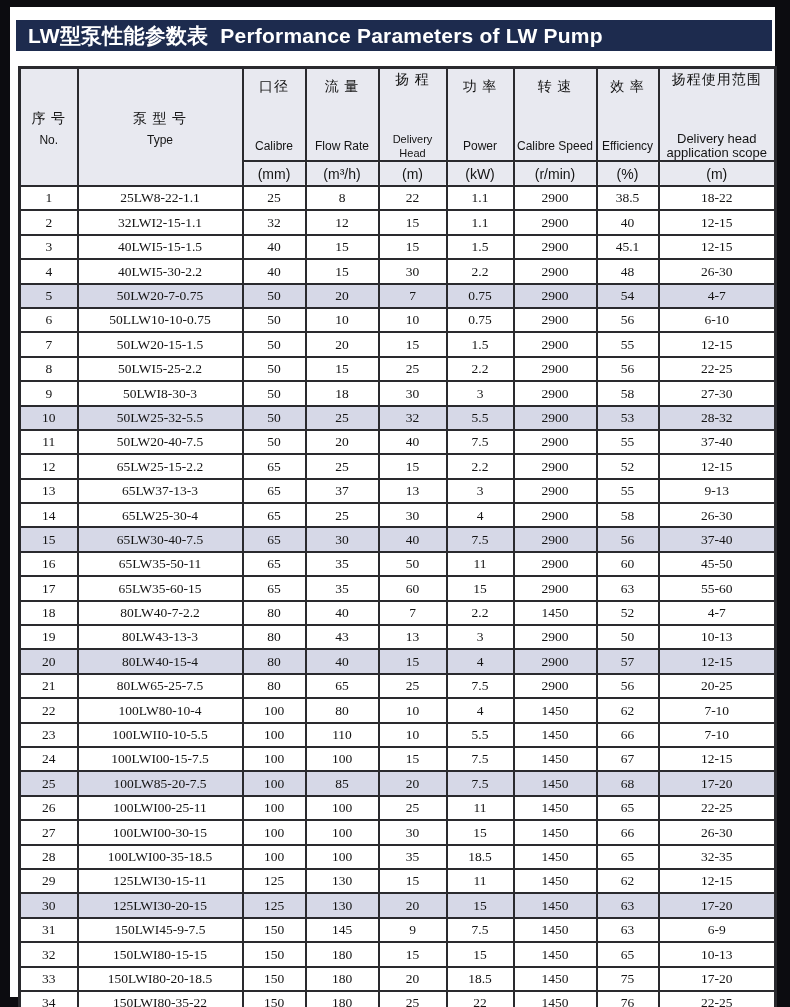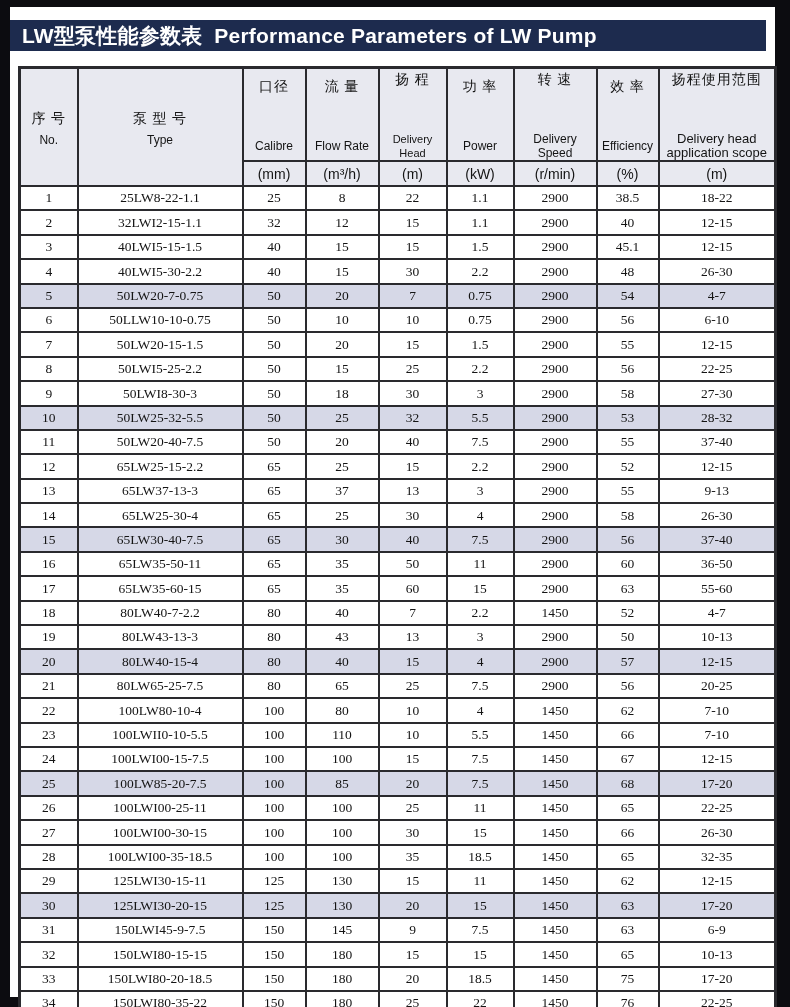--- a/index.html
+++ b/index.html
@@ -19,21 +19,21 @@
   }
   .page{
     width:790px;height:1007px;
     background:#ffffff;
     border-left:10px solid var(--frame);
     border-top:7px solid var(--frame);
     border-right:15px solid var(--frame);
     border-bottom:10px solid var(--frame);
   }
   .title-bar{
-    margin:13px 0 0 0;
+    margin:13px 0 0 6px;
     width:756px;height:31px;
     background:var(--navy);
     color:#ffffff;
     display:flex;align-items:center;
     padding-left:12px;
   }
   .title-bar span{
     font-size:21px;font-weight:700;
     white-space:pre;
     letter-spacing:0.2px;
@@ -47,21 +47,21 @@
   }
   th,td{
     border:2px solid var(--border);
     text-align:center;
     vertical-align:middle;
     color:var(--text);
     overflow:hidden;
   }
   thead th{background:var(--header-bg);font-weight:400;}
   .hrow1 th{height:38px;padding-top:2px;}
-  .hrow2 th{height:25px;font-size:14px;font-family:"Liberation Sans",sans-serif;}
+  .hrow2 th{height:25px;font-size:14px;font-family:"Liberation Sans",sans-serif;border-radius:6px;}
   .zh{display:block;font-size:14px;letter-spacing:1px;font-family:"Liberation Serif","Liberation Sans",serif;line-height:17px;}
   .en{display:block;font-size:12px;line-height:14px;font-family:"Liberation Sans",sans-serif;margin-top:44px;}
   .hrow1 th:nth-child(1) .zh, .hrow1 th:nth-child(2) .zh{line-height:20px;}
   .hrow1 th:nth-child(1) .en, .hrow1 th:nth-child(2) .en{margin-top:4px;}
   .hrow1 th:nth-child(5) .en{font-size:11px;}
   .hrow1 th:nth-child(9) .zh{letter-spacing:1px;}
   .hrow1 th:nth-child(9) .en{font-size:13px;}
   tbody td{
     height:24.4px;
     font-family:"Liberation Serif",serif;
@@ -112,21 +112,21 @@
         <th>
           <span class="zh">扬 程</span>
           <span class="en">Delivery Head</span>
         </th>
         <th>
           <span class="zh">功 率</span>
           <span class="en">Power</span>
         </th>
         <th>
           <span class="zh">转 速</span>
-          <span class="en">Delivery Speed</span>
+          <span class="en">Calibre Speed</span>
         </th>
         <th>
           <span class="zh">效 率</span>
           <span class="en">Efficiency</span>
         </th>
         <th>
           <span class="zh">扬程使用范围</span>
           <span class="en">Delivery head application scope</span>
         </th>
       </tr>
@@ -308,21 +308,21 @@
         </tr>
         <tr>
           <td>16</td>
           <td>65LW35-50-11</td>
           <td>65</td>
           <td>35</td>
           <td>50</td>
           <td>11</td>
           <td>2900</td>
           <td>60</td>
-          <td>36-50</td>
+          <td>45-50</td>
         </tr>
         <tr>
           <td>17</td>
           <td>65LW35-60-15</td>
           <td>65</td>
           <td>35</td>
           <td>60</td>
           <td>15</td>
           <td>2900</td>
           <td>63</td>

